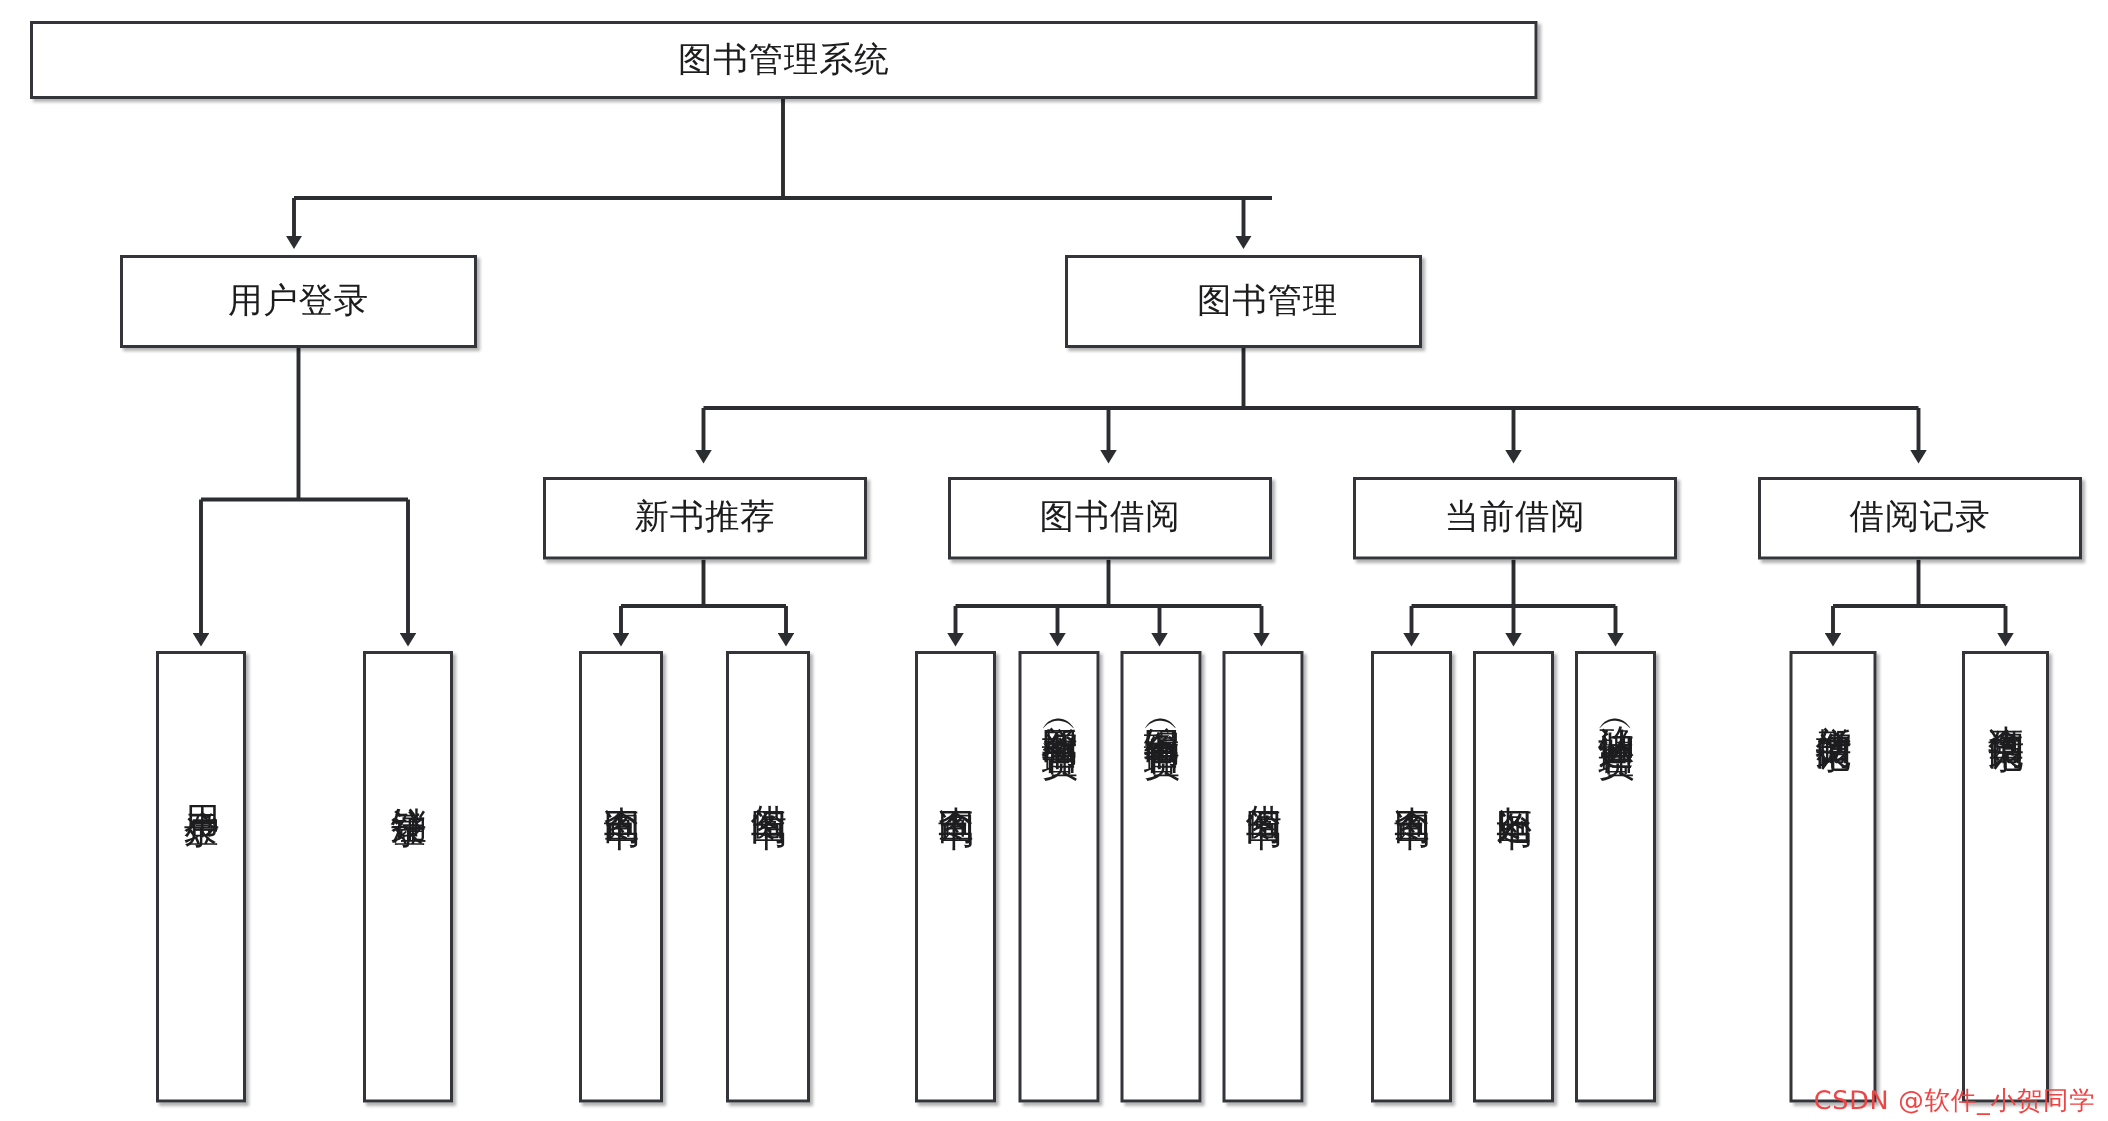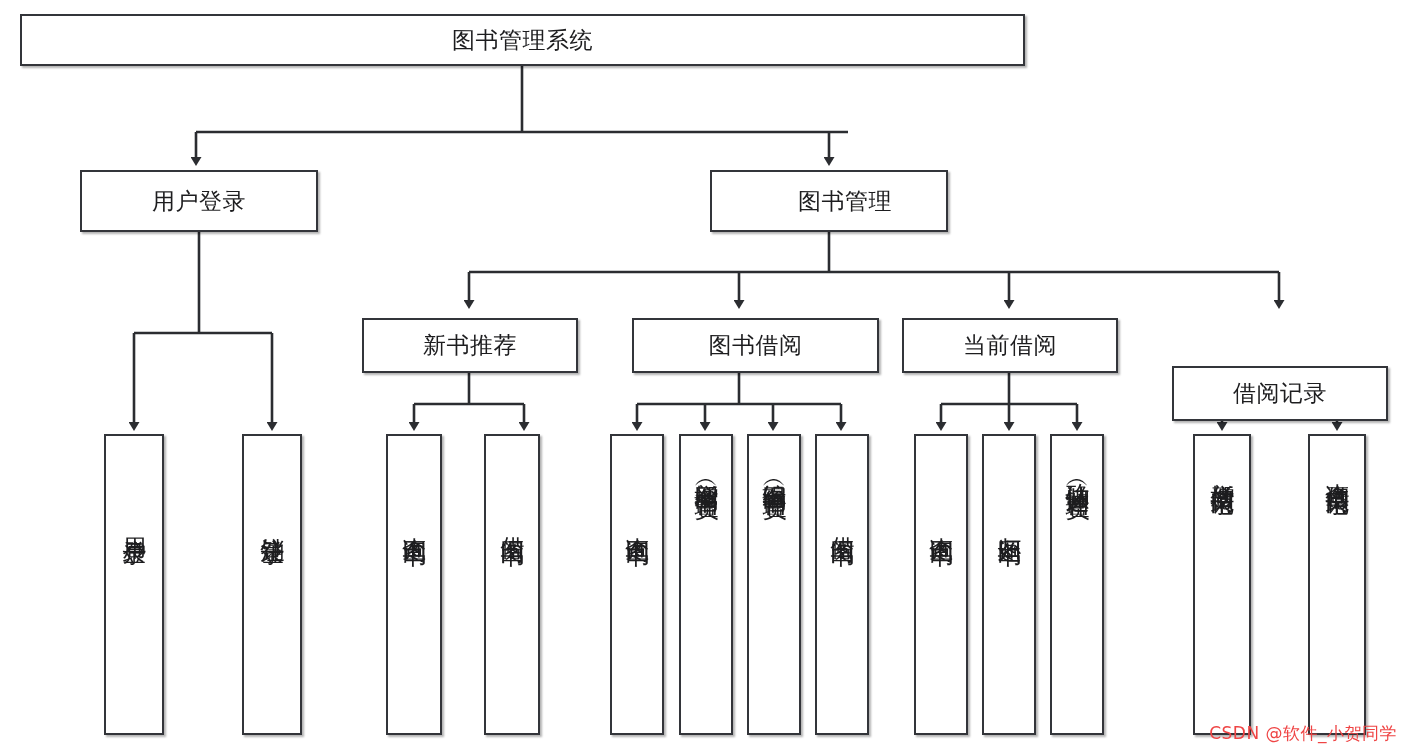--- a/index.html
+++ b/index.html
@@ -147,29 +147,29 @@
   </div>
 
   <div class="node horiz" style="left:710px; top:170px; width:238px; height:62px;padding-left:32px;">
     <span class="label">图书管理</span>
   </div>
 
   <div class="node horiz" style="left:362px; top:318px; width:216px; height:55px;">
     <span class="label">新书推荐</span>
   </div>
 
-  <div class="node horiz" style="left:632px; top:318px; width:247px; height:55px;">
+  <div class="node horiz" style="left:632px; top:318px; width:216px; height:55px;">
     <span class="label">图书借阅</span>
   </div>
 
   <div class="node horiz" style="left:902px; top:318px; width:216px; height:55px;">
     <span class="label">当前借阅</span>
   </div>
 
-  <div class="node horiz" style="left:1172px; top:318px; width:216px; height:55px;margin-top:48px;">
+  <div class="node horiz" style="left:1172px; top:318px; width:216px; height:55px;">
     <span class="label">借阅记录</span>
   </div>
 
   <div class="node vert pad-mid" style="left:104px; top:434px; width:60px; height:301px;">
     <span class="label">用户登录</span>
   </div>
 
   <div class="node vert pad-mid" style="left:242px; top:434px; width:60px; height:301px;">
     <span class="label">注销登录</span>
   </div>

